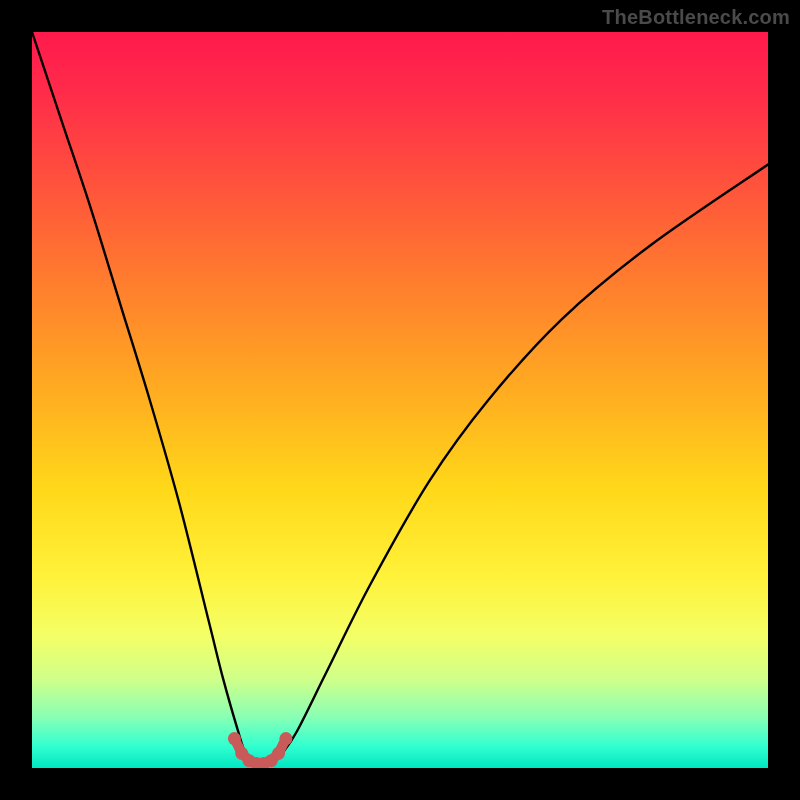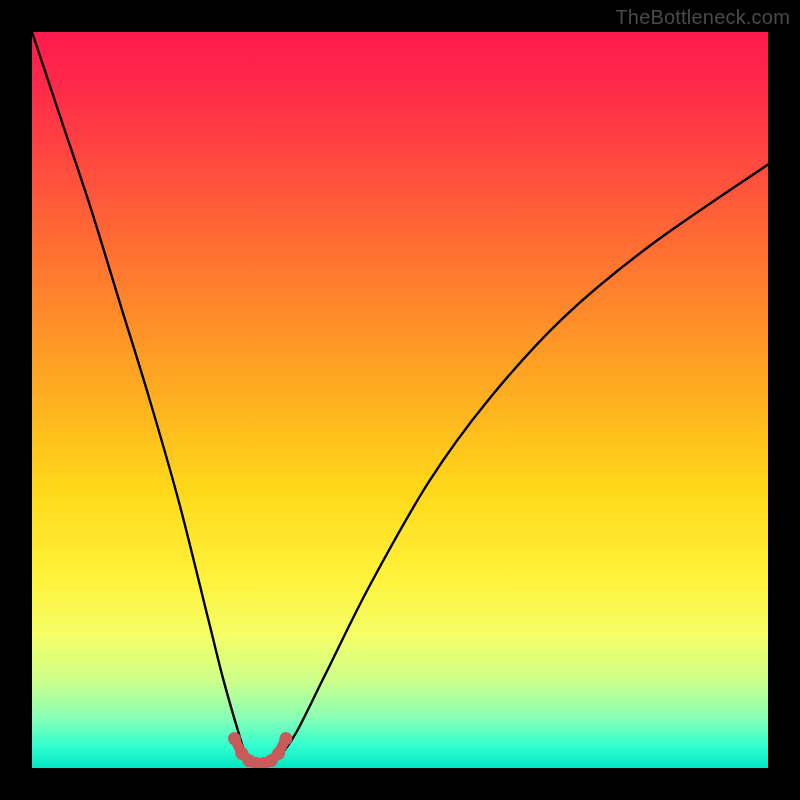--- a/index.html
+++ b/index.html
@@ -42,21 +42,21 @@
       #33ffd0 97%,
       #00e6c2 100%
     );
   }
   .watermark {
     position: absolute;
     top: 6px;
     right: 10px;
     color: #4a4a4a;
     font-size: 20px;
-    font-weight: 400;
+    font-weight: 700;
     letter-spacing: 0.2px;
     z-index: 10;
   }
   svg.curves {
     position: absolute;
     left: 32px;
     top: 32px;
     width: 736px;
     height: 736px;
     z-index: 5;

